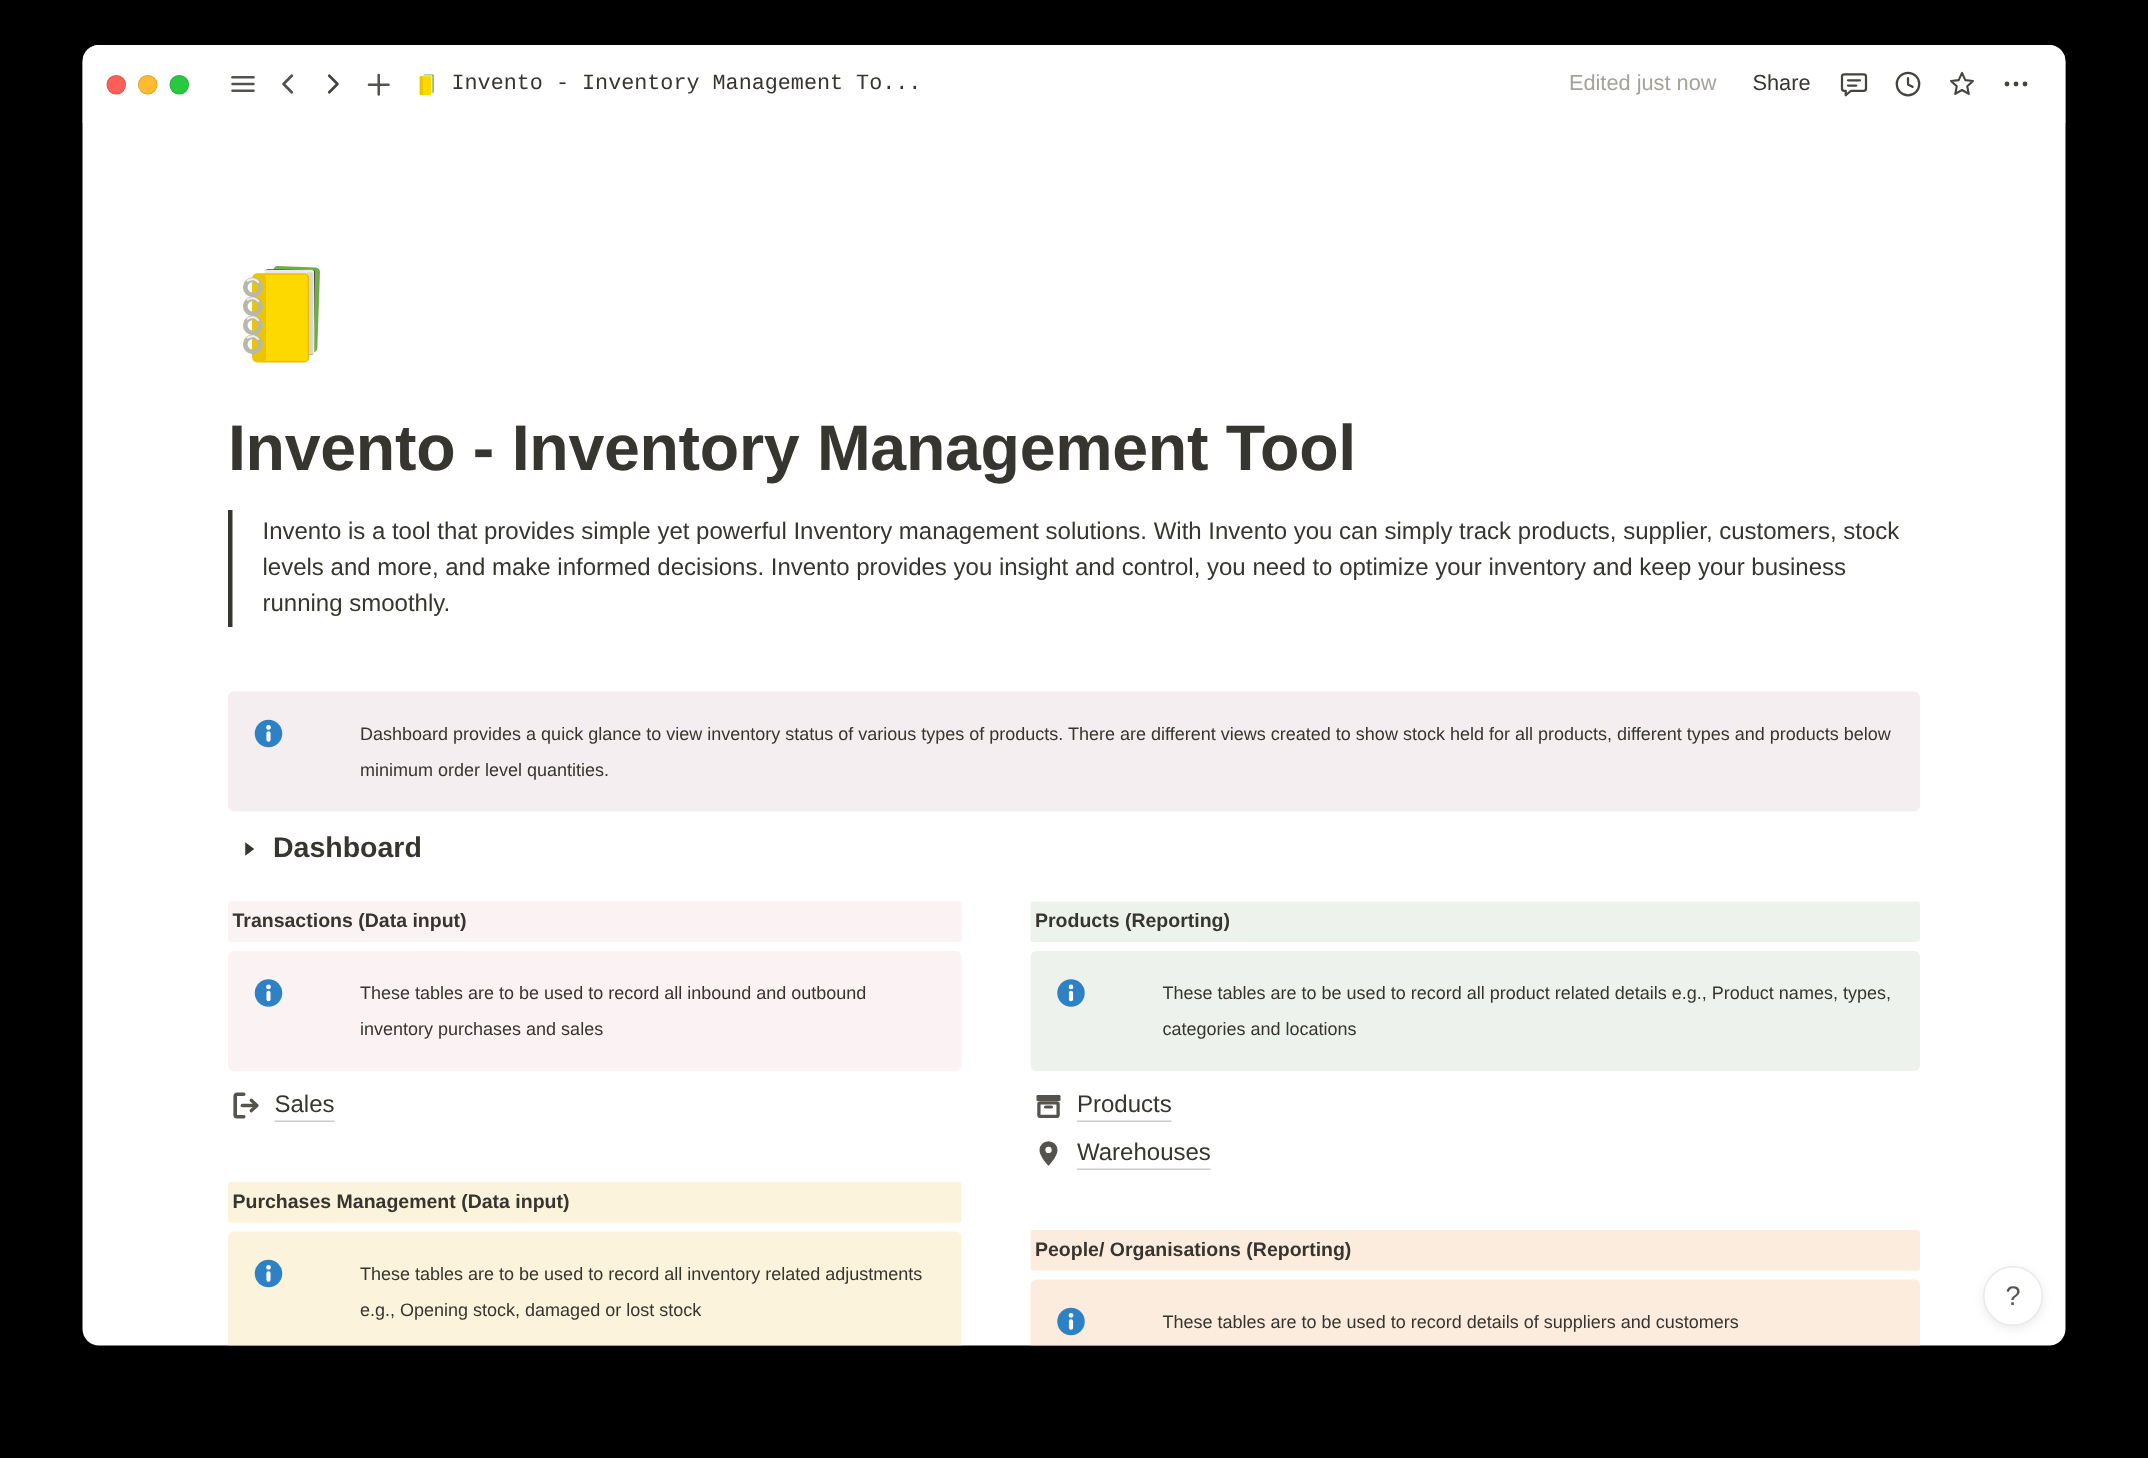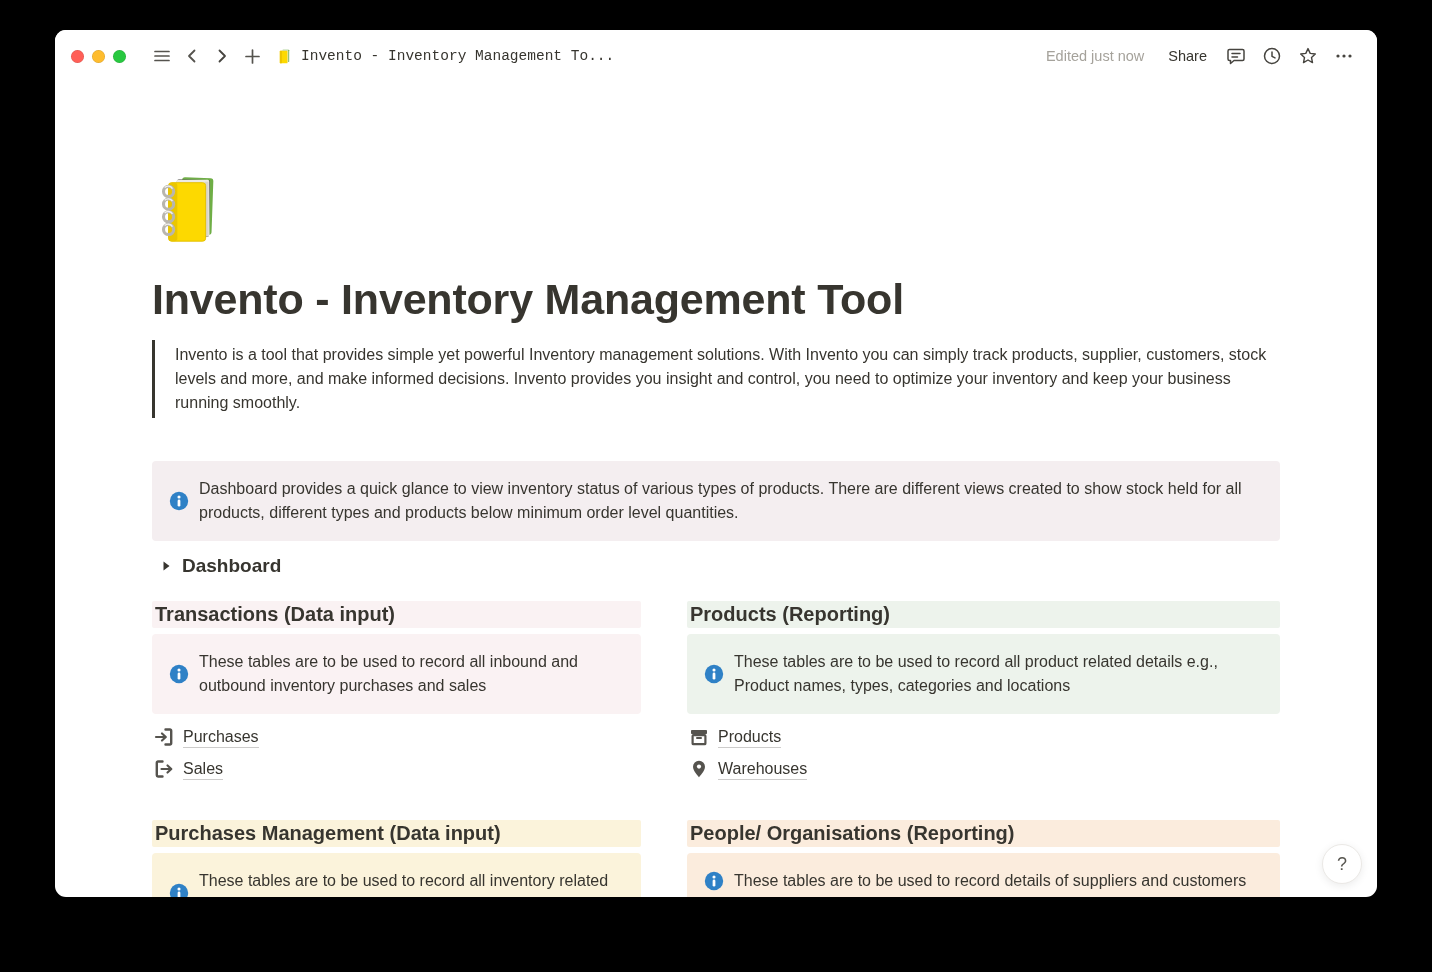--- a/index.html
+++ b/index.html
@@ -30,36 +30,36 @@
   
   .content { position:relative; height:815px; overflow:hidden; }
   .page-body { width:1128px; margin-left:97px; }
 
   .page-icon { margin-top:88px; width:78px; height:78px; cursor:pointer; }
 
   h1.page-title { margin-top:26px; font-size:43px; line-height:1.2; font-weight:700; color:#37352f; letter-spacing:-0.2px; }
 
   .quote { margin-top:14px; border-left:3px solid #37352f; padding:3px 0 3px 20px; font-size:16px; line-height:24px; color:#37352f; width:1128px; }
 
-  .callout { display:flex; align-items:center; border-radius:4px; padding:16px 16px 16px 16px; font-size:16px; line-height:24px; color:#37352f; }
+  .callout { display:flex; align-items:flex-start; border-radius:4px; padding:16px 16px 16px 16px; font-size:12px; line-height:24px; color:#37352f;gap:41px; }
   .callout .ci { flex:0 0 22px; height:22px; margin-top:1px; }
   .callout .ct { margin-left:9px; }
   .callout.main { margin-top:43px; width:1128px; }
 
   .toggle-row { margin-top:11px; display:flex; align-items:center; height:28px; cursor:pointer; }
   .toggle-tri { width:24px; height:24px; display:flex; align-items:center; justify-content:center; margin-left:2px; }
   .toggle-tri svg { display:block; }
   .toggle-label { margin-left:4px; font-size:19px; font-weight:600; color:#37352f; }
 
   .columns { display:flex; margin-top:21px; }
   .col-left  { width:489px; }
   .col-gap   { width:46px; }
   .col-right { width:593px; }
 
-  .sec-header { font-size:20px; font-weight:600; color:#37352f; padding:3px 4px 4px 3px; border-radius:2px; line-height:20px; }
+  .sec-header { font-size:13px; font-weight:600; color:#37352f; padding:3px 4px 4px 3px; border-radius:2px; line-height:20px; }
   .sec-callout { margin-top:6px; }
 
   .links { margin-top:9px; }
   .link-row { display:flex; align-items:center; height:28px; margin-bottom:4px; cursor:pointer; border-radius:4px; }
   .link-icon { width:24px; height:24px; display:flex; align-items:center; justify-content:center; color:#55534e; }
   .link-label { margin-left:7px; font-size:16px; font-weight:500; color:#37352f; border-bottom:1px solid rgba(55,53,47,0.25); line-height:21px; }
 
   .row2 { margin-top:37px; }
 
   
@@ -217,30 +217,20 @@
                     <circle cx="12" cy="7.6" r="1.7" fill="#fff"></circle>
                     <rect x="10.5" y="10.4" width="3" height="7.6" rx="1.5" fill="#fff"></rect>
                   </svg>
               </span>
               <span class="ct">These tables are to be used to record all inbound and outbound inventory purchases and sales</span>
             </div>
             <div class="links">
               <div class="link-row">
                 <span class="link-icon">
                   <svg width="20" height="20" viewBox="0 0 20 20">
-                      <path d="M11.5 2.5 h4.5 a1.2 1.2 0 0 1 1.2 1.2 v12.6 a1.2 1.2 0 0 1 -1.2 1.2 h-4.5" fill="none" stroke="#55534e" stroke-width="2.4" stroke-linecap="round"></path>
-                      <line x1="2" y1="10" x2="11" y2="10" stroke="#55534e" stroke-width="2.2" stroke-linecap="round"></line>
-                      <path d="M8 6.5 L11.8 10 L8 13.5" fill="none" stroke="#55534e" stroke-width="2.2" stroke-linecap="round" stroke-linejoin="round"></path>
-                    </svg>
-                </span>
-                <span class="link-label">Purchases</span>
-              </div>
-              <div class="link-row">
-                <span class="link-icon">
-                  <svg width="20" height="20" viewBox="0 0 20 20">
                       <path d="M8.5 2.5 h-4.5 a1.2 1.2 0 0 0 -1.2 1.2 v12.6 a1.2 1.2 0 0 0 1.2 1.2 h4.5" fill="none" stroke="#55534e" stroke-width="2.4" stroke-linecap="round"></path>
                       <line x1="7.5" y1="10" x2="16.5" y2="10" stroke="#55534e" stroke-width="2.2" stroke-linecap="round"></line>
                       <path d="M13.5 6.5 L17.3 10 L13.5 13.5" fill="none" stroke="#55534e" stroke-width="2.2" stroke-linecap="round" stroke-linejoin="round"></path>
                     </svg>
                 </span>
                 <span class="link-label">Sales</span>
               </div>
             </div>
 
             <div class="sec-header bg-yellow row2">Purchases Management (Data input)</div>

